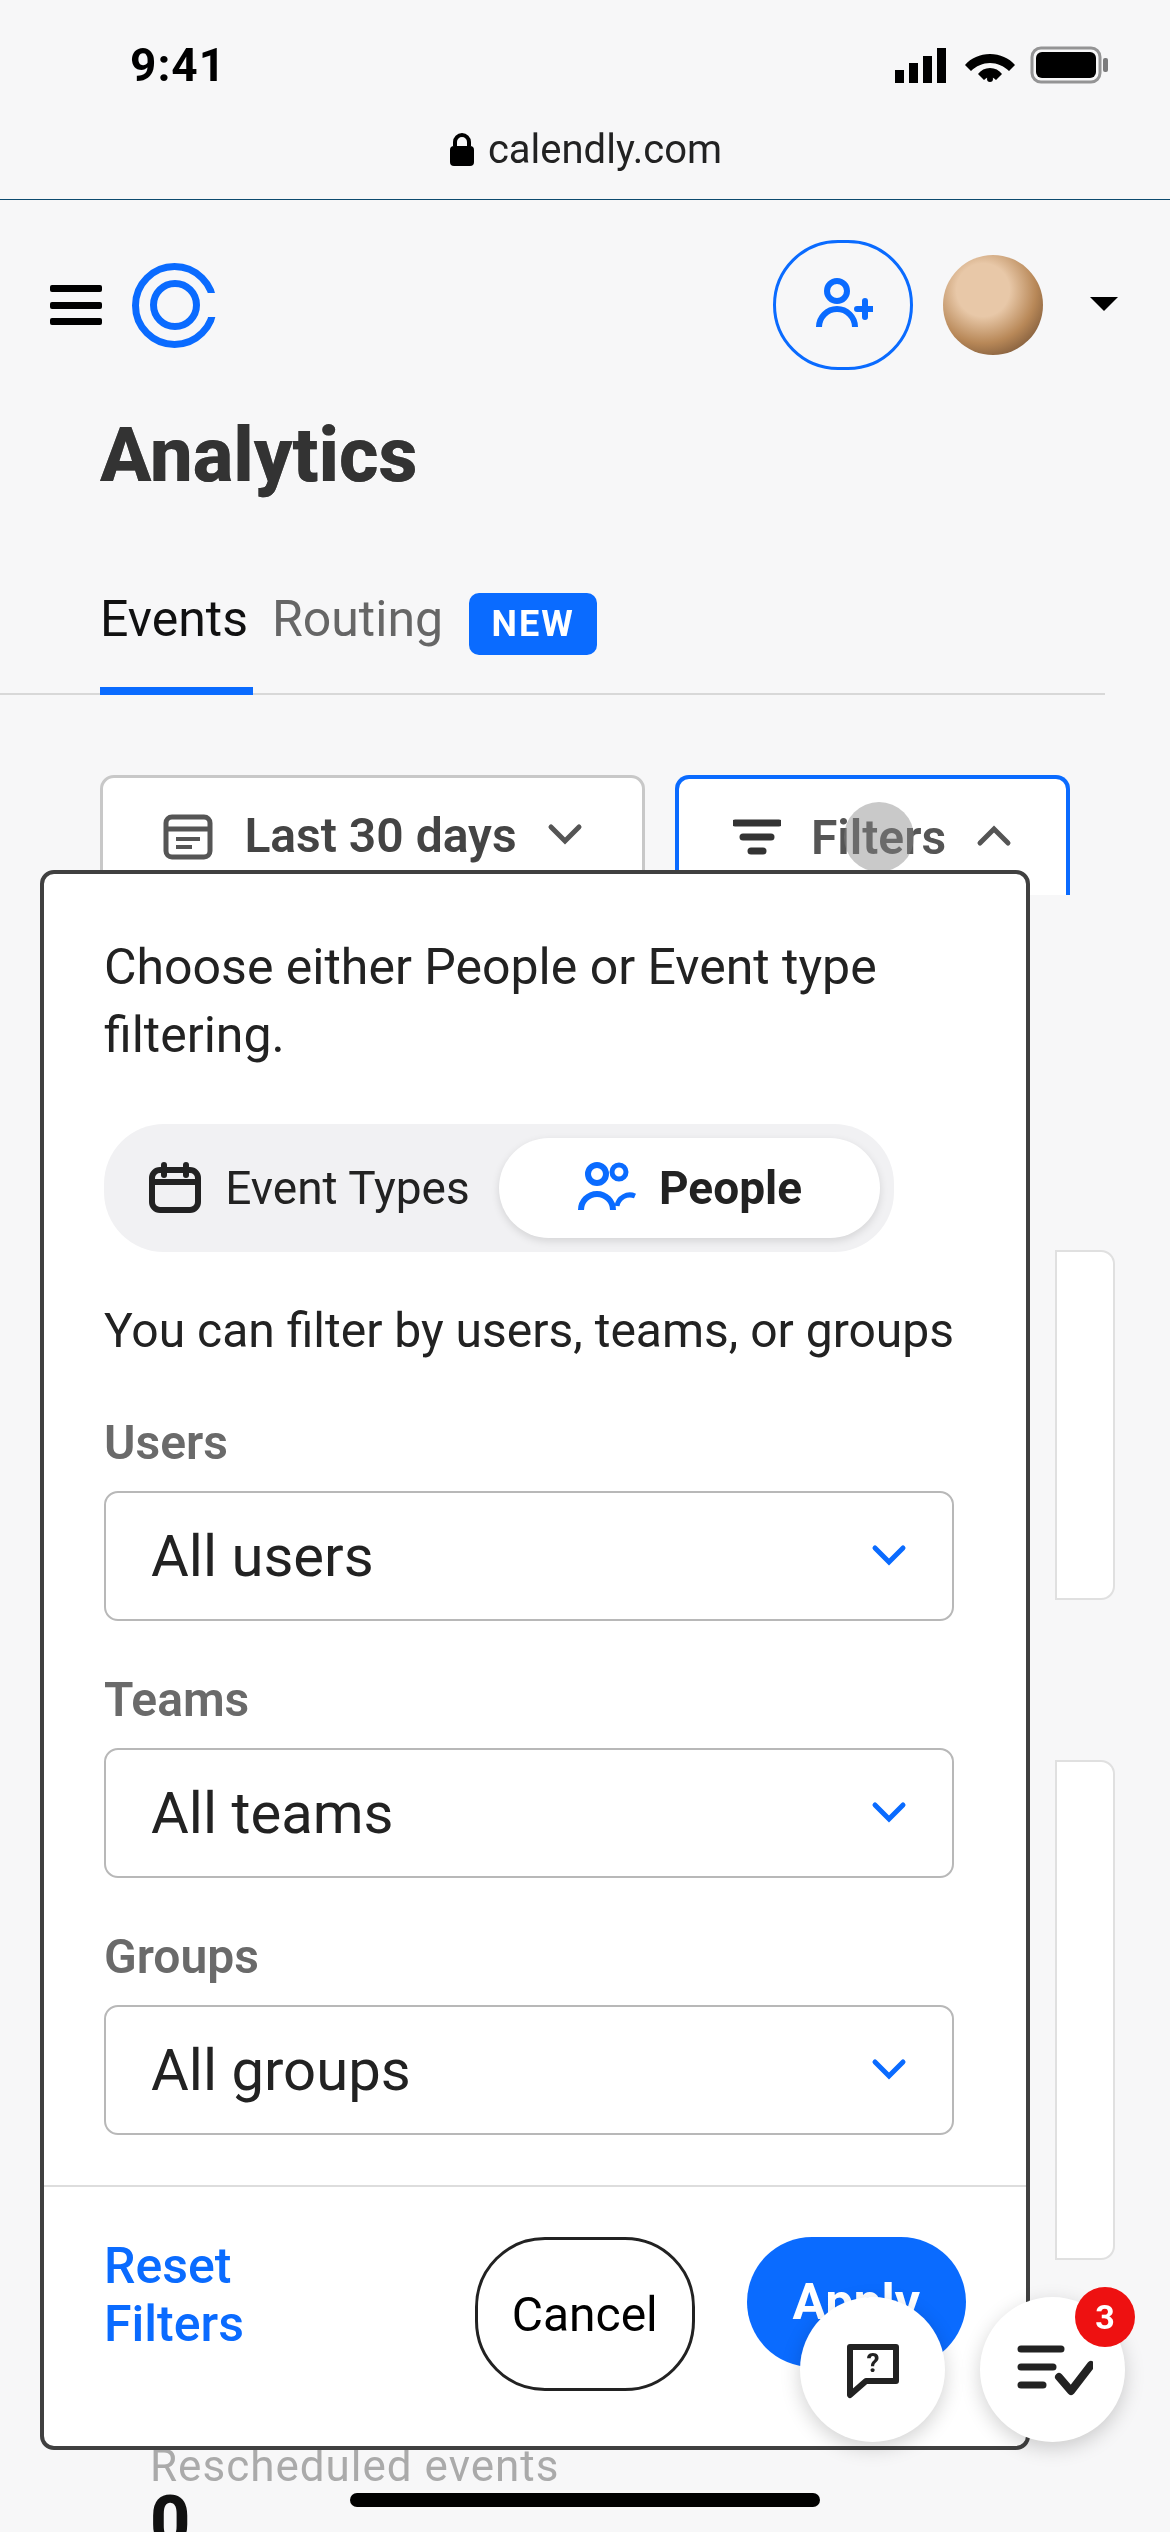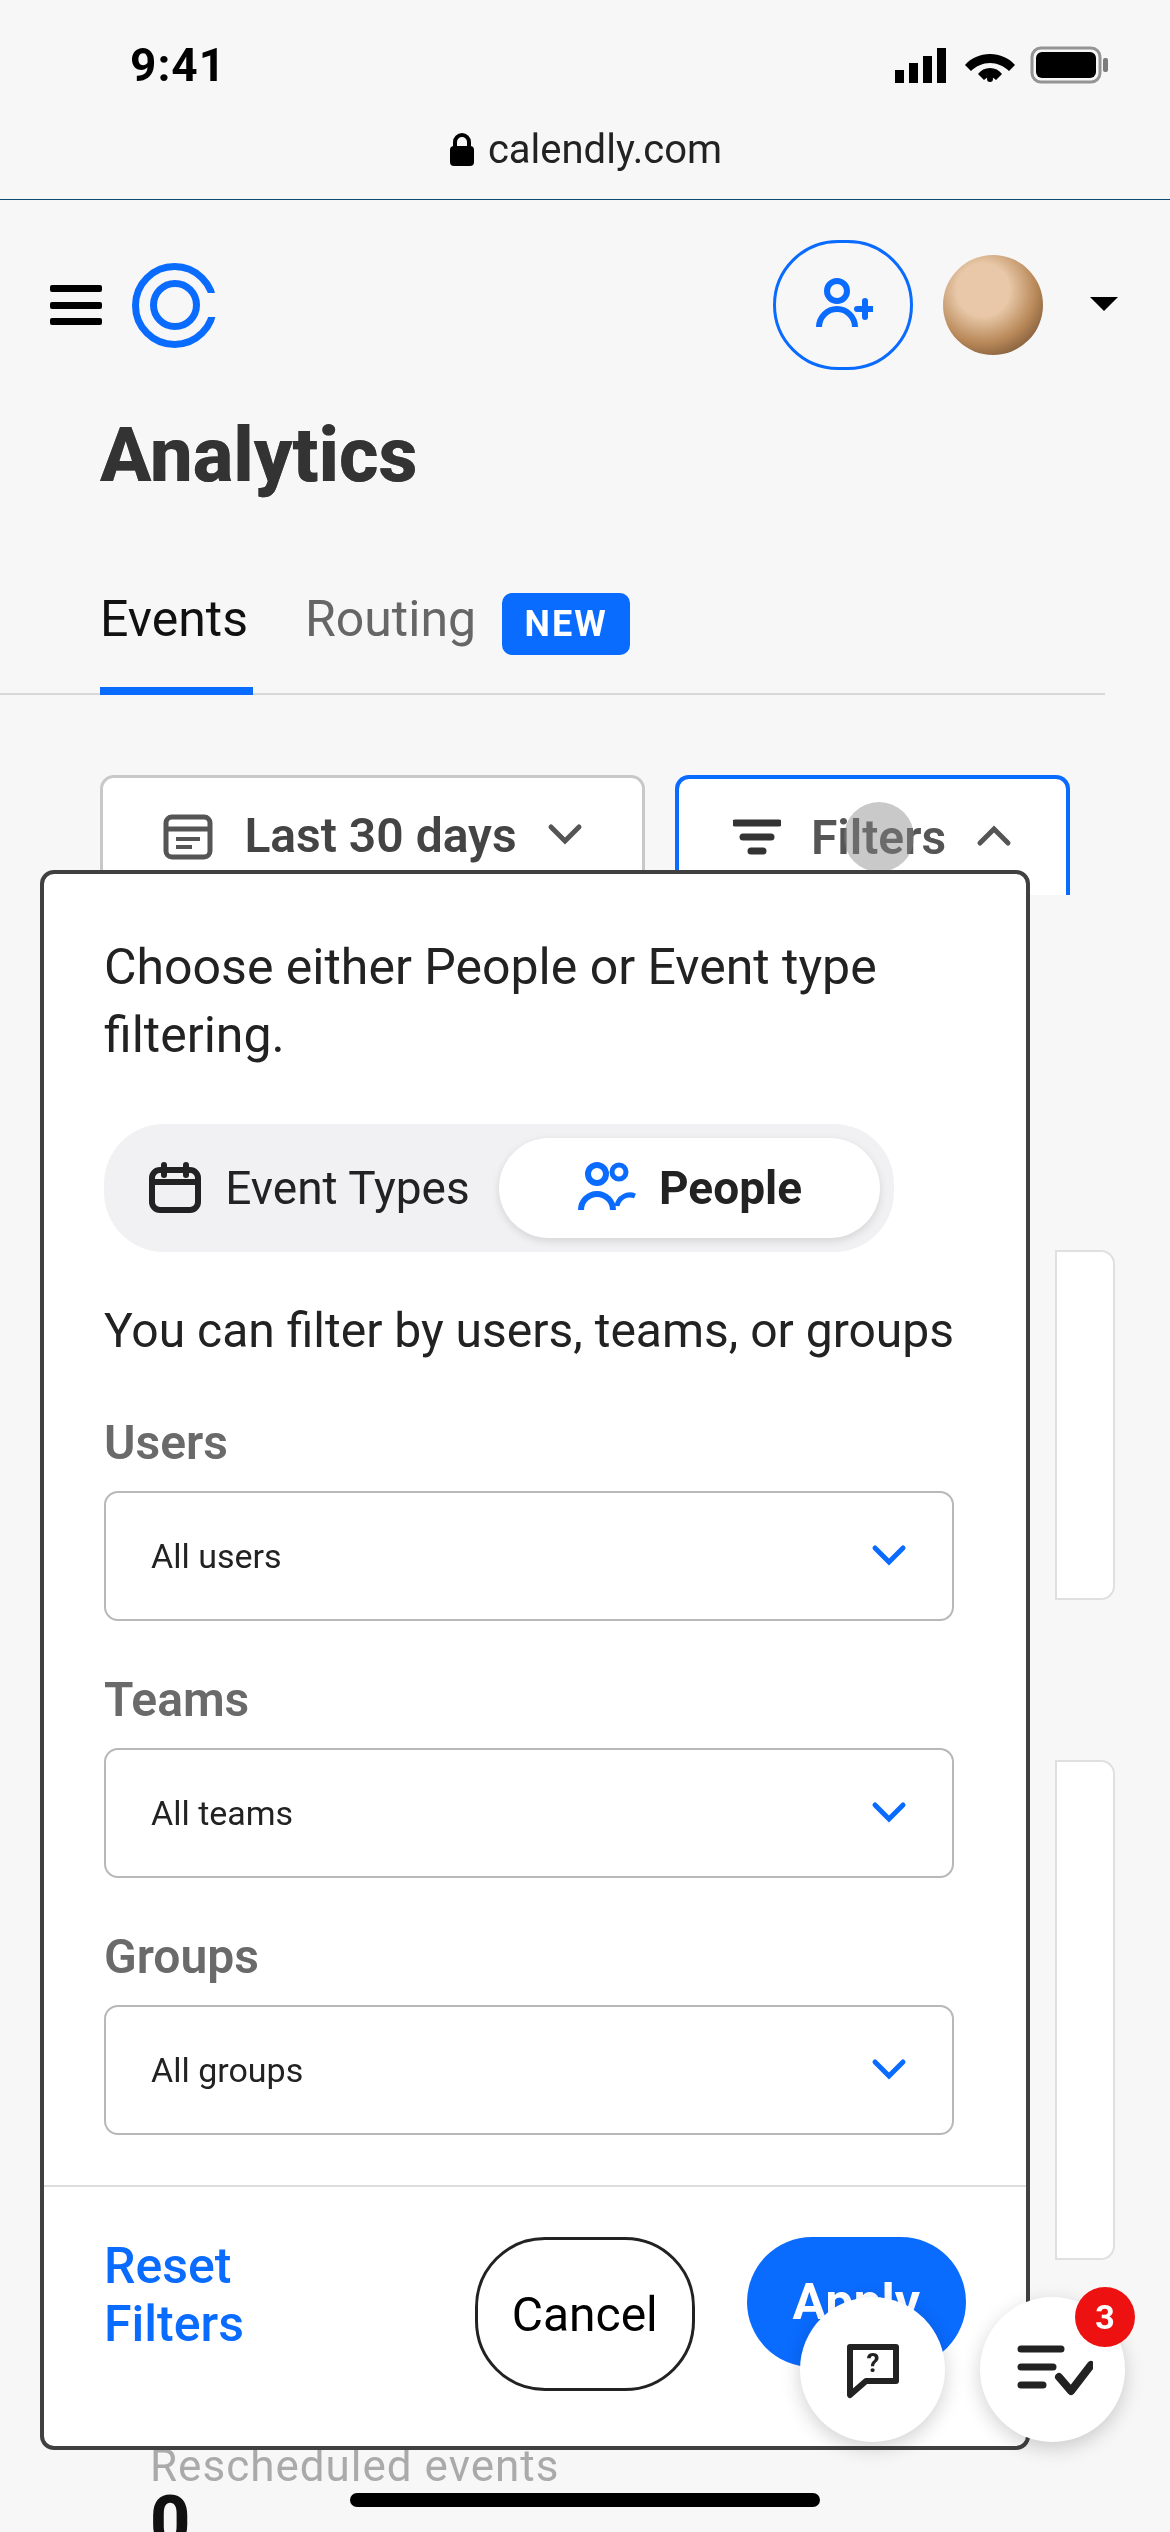--- a/index.html
+++ b/index.html
@@ -22,21 +22,21 @@
   .logo::before { content:""; position:absolute; right:-8px; top:50%; width:28px; height:24px; background:#f7f7f8; transform:translateY(-50%); }
   .header-spacer { flex: 1; }
   .add-user-btn { width: 140px; height: 130px; border: 3px solid #0a6bff; border-radius: 70px; display:flex; align-items:center; justify-content:center; }
   .avatar { width: 100px; height: 100px; border-radius: 50%; background: radial-gradient(circle at 40% 35%, #e8c8a8 30%, #b88858 60%, #6a4a30 90%); overflow:hidden; }
   .caret-down { margin-left: 15px; }
   
   
   .page-title { font-size: 76px; font-weight: 800; color: #333; padding: 0 100px 30px; background: linear-gradient(#aaa, #222); -webkit-background-clip: text; background-clip: text; }
   
   
-  .tabs { display: flex; align-items: center; padding: 60px 100px 0; gap: 57px; border-bottom: 2px solid #d8d8d8; margin: 0 65px 0 0; }
+  .tabs { display: flex; align-items: center; padding: 60px 100px 0; gap: 24px; border-bottom: 2px solid #d8d8d8; margin: 0 65px 0 0; }
   .tab { font-size: 50px; color: #666; padding-bottom: 45px; position: relative; }
   .tab.active { color: #111; }
   .tab.active::after { content:""; position:absolute; left:0; right:-5px; bottom:-2px; height:8px; background:#0a6bff; }
   .badge-new { background:#0a6bff; color:#fff; font-size:36px; font-weight:700; padding:10px 22px; border-radius:10px; margin-left:14px; letter-spacing:2px; }
   
   
   .filter-row { display: flex; gap: 30px; padding: 80px 100px 0; }
   .date-btn { flex:1; height: 120px; border: 3px solid #c8c8c8; border-radius: 14px; background:#fff; display:flex; align-items:center; justify-content:center; gap:30px; font-size:48px; color:#444; }
   .filters-btn { width: 395px; height: 120px; border: 4px solid #0a6bff; border-bottom: none; border-radius: 14px 14px 0 0; background:#fff; display:flex; align-items:center; justify-content:center; gap:30px; font-size:48px; color:#555; position:relative; }
   .filters-btn .dot { position:absolute; left:165px; top:50%; width:70px; height:70px; background:#888; opacity:.45; border-radius:50%; transform:translateY(-50%); }
@@ -46,21 +46,21 @@
   .popover-inner { padding: 0 60px; }
   .popover-heading { font-size:50px; color:#222; line-height:1.35; margin-bottom:55px; }
   
   .segmented { display:flex; background:#f1f1f3; border-radius:60px; padding:14px; margin-bottom:50px; width:790px; }
   .segment { flex:1; display:flex; align-items:center; justify-content:center; gap:22px; font-size:46px; padding:22px 10px; border-radius:50px; color:#222; }
   .segment.active { background:#fff; font-weight:700; box-shadow:0 3px 8px rgba(0,0,0,.12); }
   
   .subtext { font-size:48px; color:#222; margin-bottom:55px; }
   
   .field-label { font-size:48px; color:#6a6a6a; font-weight:600; margin-bottom:20px; }
-  .select { width:850px; height:130px; border:2px solid #b8b8b8; border-radius:14px; background:#fff; display:flex; align-items:center; justify-content:space-between; padding:0 45px; font-size:34px; color:#222; margin-bottom:50px; }
+  .select { width:850px; height:130px; border:2px solid #b8b8b8; border-radius:14px; background:#fff; display:flex; align-items:center; justify-content:space-between; padding:0 45px; font-size:58px; color:#222; margin-bottom:50px; }
   .select svg path { stroke:#0a6bff; }
   
   .popover-footer { border-top:2px solid #ddd; margin-top:10px; padding:50px 60px 55px; display:flex; align-items:flex-start; gap:52px; }
   .reset-link { color:#0a6bff; font-size:50px; font-weight:500; }
   .footer-spacer { flex:1; }
   .cancel-btn { width:230px; height:154px; border:3px solid #222; border-radius:70px; background:#fff; font-size:48px; display:flex; align-items:center; justify-content:center; }
   .apply-btn { width:230px; height:130px; border-radius:70px; background:#0a6bff; color:#fff; font-size:50px; font-weight:700; display:flex; align-items:center; justify-content:center; }
   
   
   .fab { position:absolute; width:145px; height:145px; border-radius:50%; background:#fff; box-shadow:0 6px 20px rgba(0,0,0,.18); display:flex; align-items:center; justify-content:center; }

